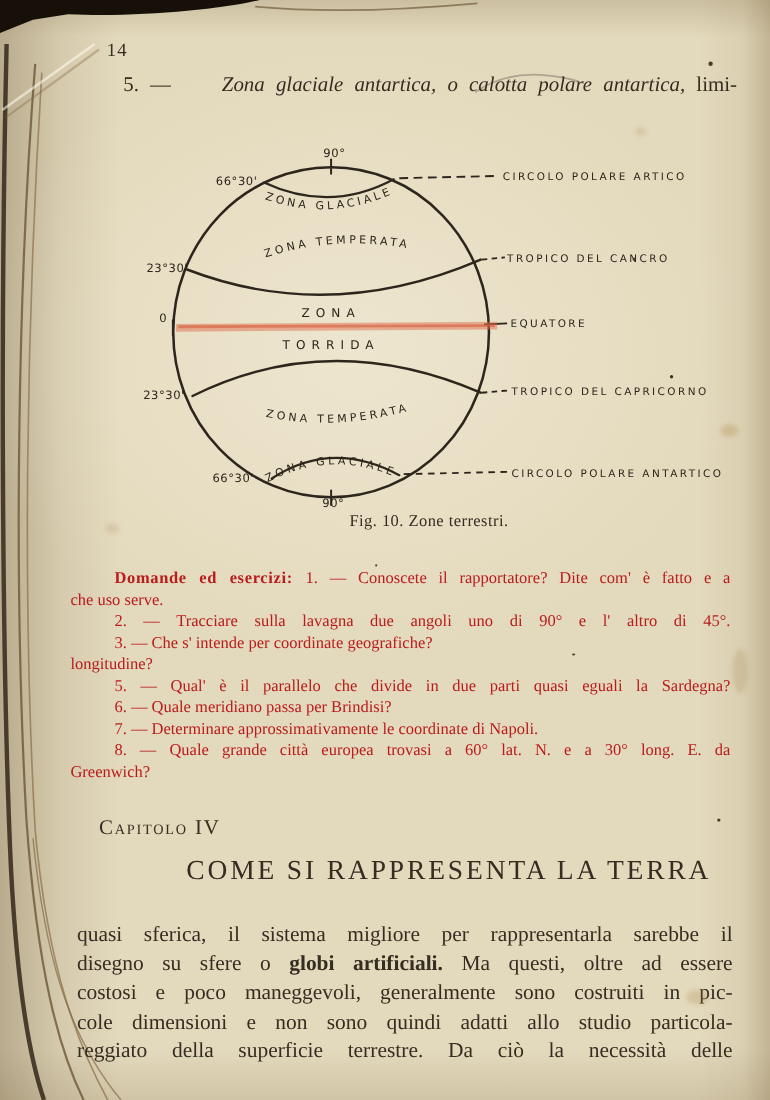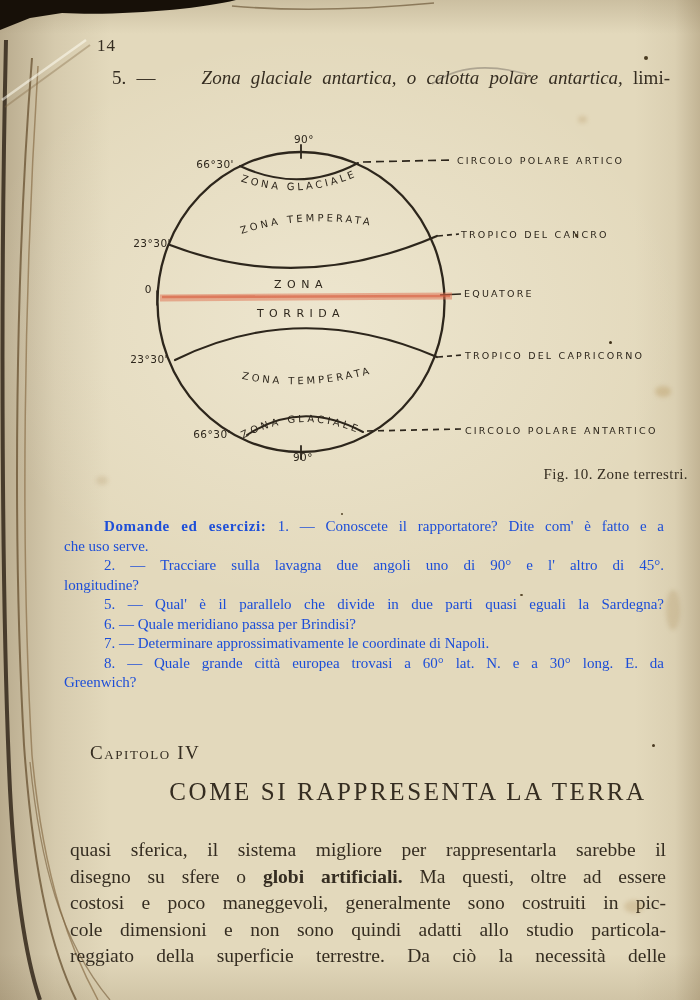--- a/index.html
+++ b/index.html
@@ -17,22 +17,22 @@
   }
   .abs{position:absolute;}
   svg.layer{position:absolute;left:0;top:0;width:700px;height:1000px;}
   #pagenum{left:97px;top:36px;font-size:17px;letter-spacing:1px;text-align:right;}
   #intro{left:72px;top:65px;width:598px;font-size:19px;line-height:26px;}
   .pl{text-align:justify;}
   .ind{text-indent:40px;}
   .ind2{text-indent:28px;}
   .jl{text-align:justify;text-align-last:justify;}
   #intro em{margin-left:36px;}
-  #caption{left:68px;top:466px;width:620px;text-align:right;font-size:15px;letter-spacing:0.4px;}
-  #questions{left:64px;top:517px;width:600px;font-size:15px;line-height:19.5px;color:#1d4ed8;}
+  #caption{left:80px;top:466px;width:620px;text-align:center;font-size:15px;letter-spacing:0.4px;}
+  #questions{left:64px;top:517px;width:600px;font-size:15px;line-height:19.5px;color:#b91c1c;}
   .ql b{font-weight:bold;letter-spacing:0.6px;}
   #chaplabel{left:90px;top:742px;width:600px;text-align:left;font-size:19px;font-variant:small-caps;letter-spacing:1.6px;}
   #chaptitle{left:108px;top:778px;width:600px;text-align:center;font-size:25px;letter-spacing:2.6px;}
   #bodypar{left:70px;top:837px;width:596px;font-size:19.5px;line-height:26.5px;}
   .bl b{font-weight:bold;}
   
   .zt{font-family:"DejaVu Sans","Liberation Sans",sans-serif;font-size:10px;letter-spacing:3px;fill:#2d261c;}
   .zt-big{font-size:11px;letter-spacing:5.5px;}
   .rl{font-family:"DejaVu Sans","Liberation Sans",sans-serif;font-size:9.5px;letter-spacing:2.2px;fill:#2d261c;}
   .ln{font-family:"DejaVu Sans","Liberation Sans",sans-serif;font-size:10.5px;letter-spacing:0.5px;fill:#2d261c;}
@@ -113,20 +113,21 @@
   <text class="ln" x="231" y="438" text-anchor="end">66°30'</text>
   <text class="ln" x="303" y="461" text-anchor="middle">90°</text>
 </svg>
 
 <div id="caption" class="abs">Fig. 10. Zone terrestri.</div>
 
 <div id="questions" class="abs">
   <div class="ql ind jl"><b>Domande ed esercizi: </b><span>1. — Conoscete il rapportatore? Dite com' è fatto e a</span></div>
   <div class="ql">che uso serve.</div>
   <div class="ql ind jl">2. — Tracciare sulla lavagna due angoli uno di 90° e l' altro di 45°.</div>
+  <div class="ql ind">3. — Che s' intende per coordinate geografiche?</div>
   <div class="ql">longitudine?</div>
   <div class="ql ind jl">5. — Qual' è il parallelo che divide in due parti quasi eguali la Sardegna?</div>
   <div class="ql ind">6. — Quale meridiano passa per Brindisi?</div>
   <div class="ql ind">7. — Determinare approssimativamente le coordinate di Napoli.</div>
   <div class="ql ind jl">8. — Quale grande città europea trovasi a 60° lat. N. e a 30° long. E. da</div>
   <div class="ql">Greenwich?</div>
 </div>
 
 <div id="chaplabel" class="abs">Capitolo IV</div>
 <div id="chaptitle" class="abs">COME SI RAPPRESENTA LA TERRA</div>

